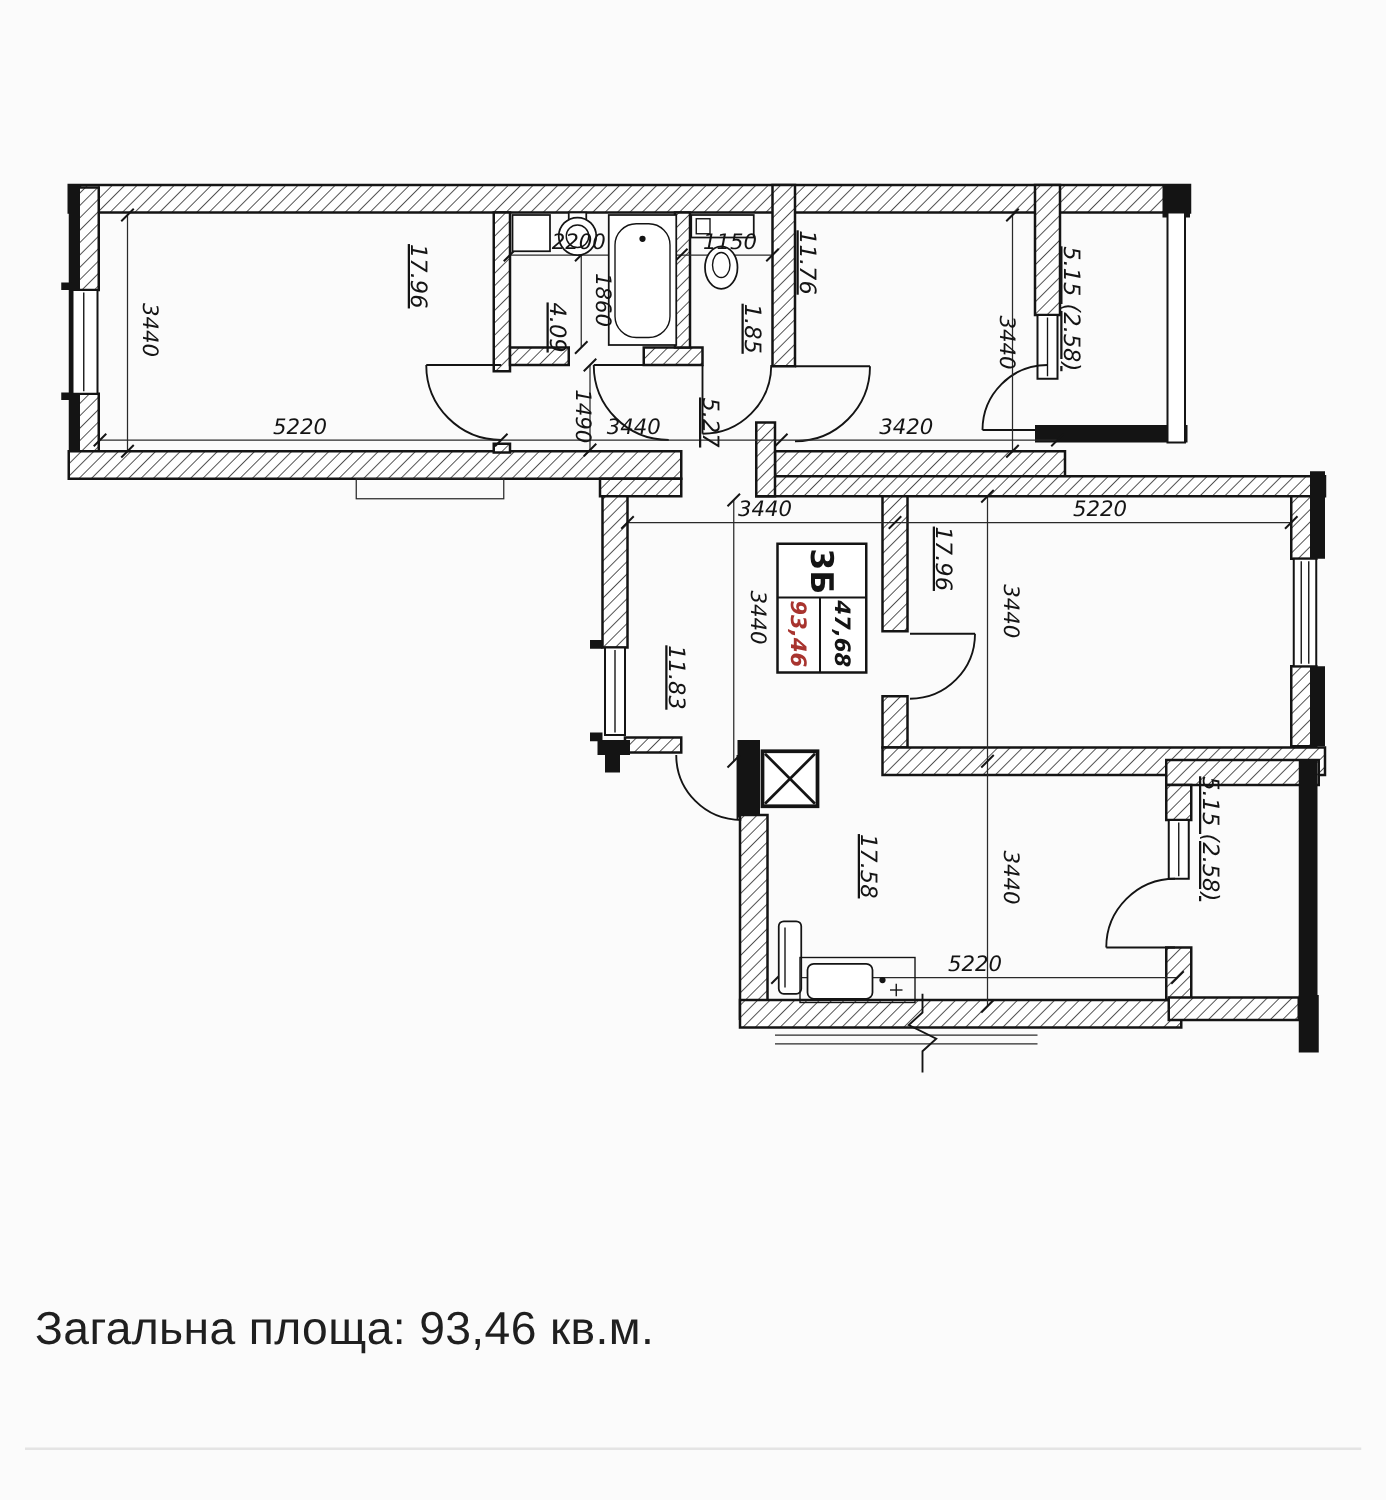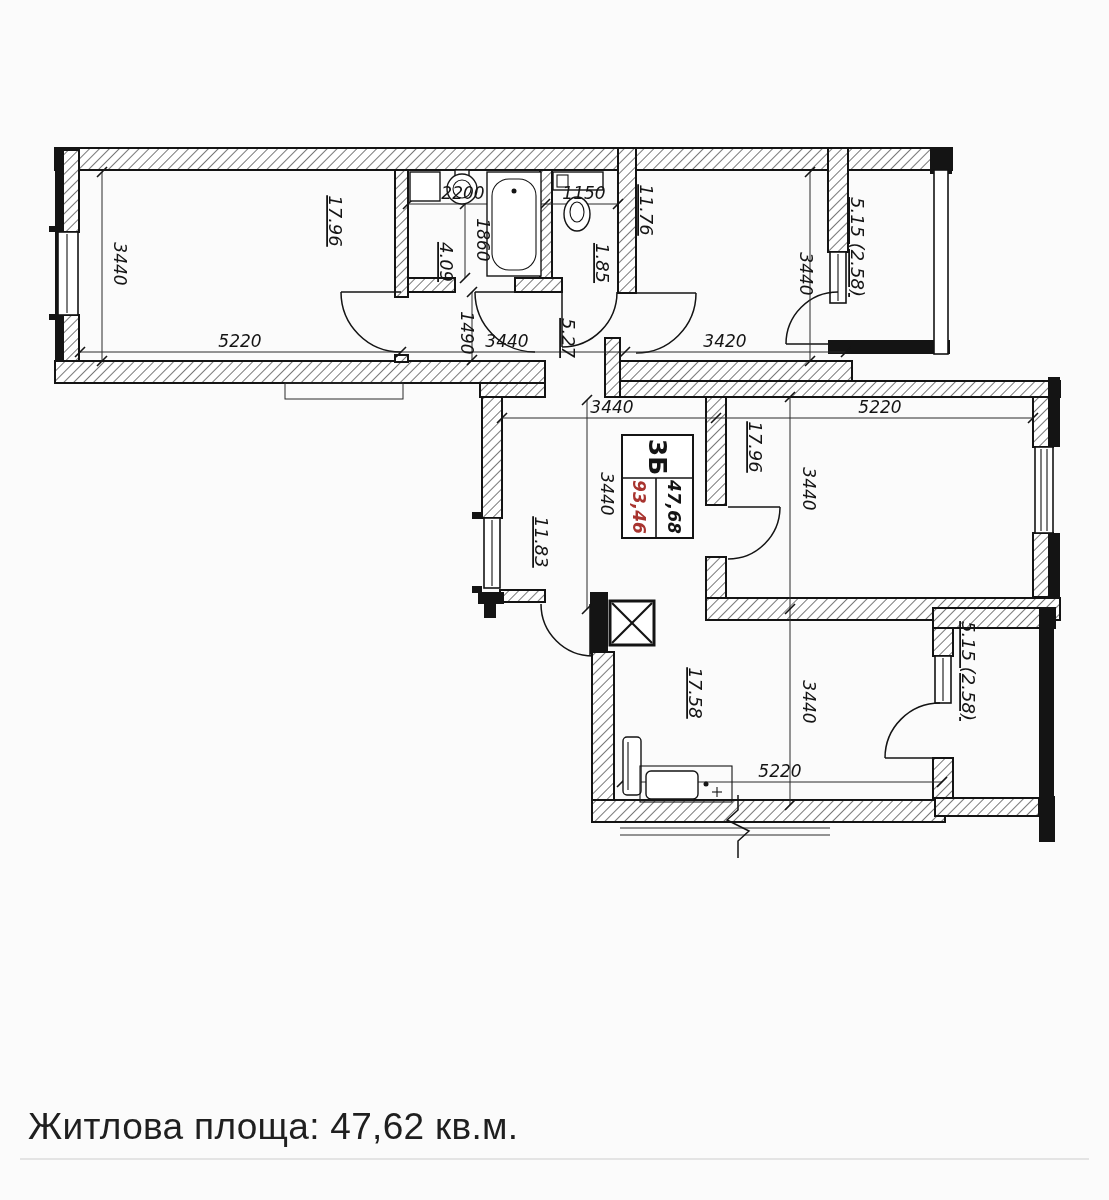--- a/index.html
+++ b/index.html
@@ -262,15 +262,15 @@
     <text class="room" x="562" y="338" transform="rotate(90 562 338)">5.27</text>
     <text class="room" x="640" y="210" transform="rotate(90 640 210)">11.76</text>
     <text class="room" x="851" y="247" transform="rotate(90 851 247)">5.15 (2.58)</text>
     <text class="room" x="535" y="542" transform="rotate(90 535 542)">11.83</text>
     <text class="room" x="749" y="447" transform="rotate(90 749 447)">17.96</text>
     <text class="room" x="689" y="693" transform="rotate(90 689 693)">17.58</text>
     <text class="room" x="962" y="671" transform="rotate(90 962 671)">5.15 (2.58)</text>
   </g>
 </svg>
 
-<div class="footer-line" style="top:1106px">Житлова площа: 47,62 кв.м.</div>
+<div class="footer-line" style="top:1042px">Загальна площа: 93,46 кв.м.</div>
 <div class="divider" style="top:1158px"></div>
 </div>
 
 </body></html>

